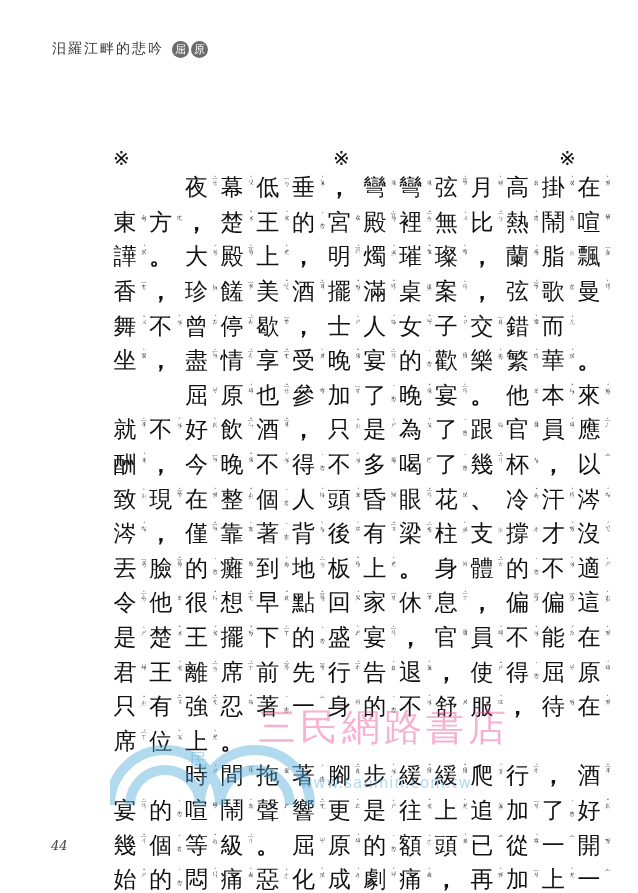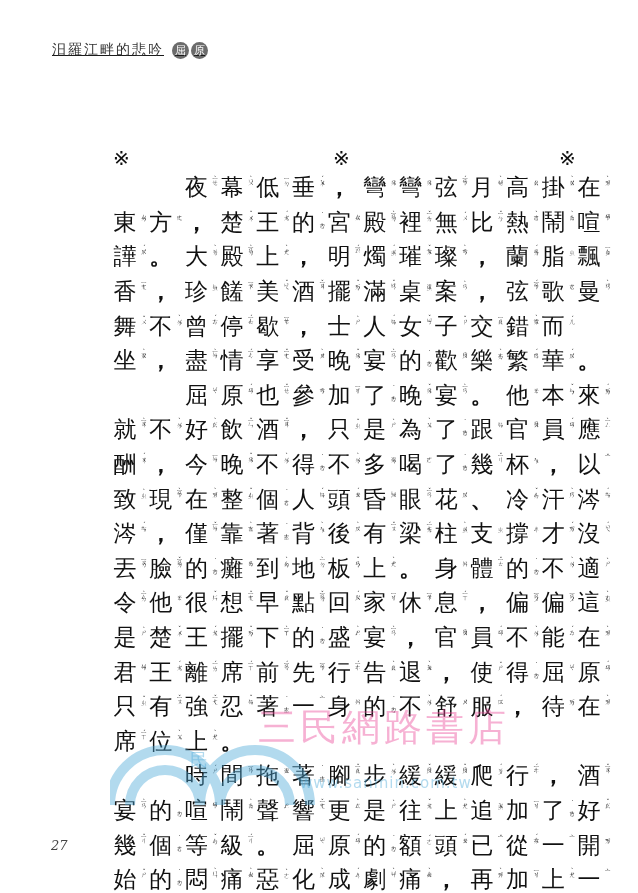--- a/index.html
+++ b/index.html
@@ -1,17 +1,17 @@
 <!DOCTYPE html>
 <html><head>
 <meta charset="utf-8">
 <style>
   html, body { margin: 0; padding: 0; background: #ffffff; }
   body { width: 638px; height: 893px; position: relative; overflow: hidden; font-family: "DejaVu Serif", serif; color: #1a1a1a; }
-  .running-head { position: absolute; left: 52px; top: 39px; height: 20px; display: flex; align-items: flex-end; text-decoration: underline; }
+  .running-head { position: absolute; left: 52px; top: 39px; height: 20px; display: flex; align-items: center; }
   .running-head .title { font-family: "DejaVu Serif", serif; font-size: 14px; letter-spacing: 2px; color: #333; }
   .badge { display: inline-flex; width: 17px; height: 17px; border-radius: 50%; background: #6b6b6b; color: #fff; font-size: 11px; align-items: center; justify-content: center; margin-left: 2px; }
   .badges { display: flex; margin-left: 6px; }
   .stars { position: absolute; top: 147px; left: 113px; width: 465px; height: 22px; }
   .star { position: absolute; top: 0; font-size: 20px; line-height: 22px; color: #111; font-family: "DejaVu Sans", sans-serif; }
   .body-text { position: absolute; left: 113px; top: 170px; width: 465px; }
   .line { position: relative; height: 34.6px; display: flex; align-items: center; }
   .cell { position: relative; width: 35.7px; height: 30px; flex: 0 0 35.7px; }
   .cell .han { position: absolute; left: 0; top: 3px; font-size: 23px; line-height: 24px; width: 24px; text-align: center; color: #111; font-family: "DejaVu Serif", serif; }
   .cell .zy { position: absolute; left: 25px; top: 4px; width: 9px; font-size: 6.5px; line-height: 7px; color: #222; writing-mode: vertical-rl; text-orientation: upright; font-family: "DejaVu Sans", sans-serif; letter-spacing: -0.5px; }
@@ -1178,13 +1178,13 @@
     <path d="M 90 105 A 55 55 0 0 1 200 105"></path>
     <path d="M 110 105 A 35 35 0 0 1 180 105"></path>
   </g>
 </svg>
 <div class="watermark">
   <span class="wm-min">民</span>
   <span class="wm-text">三民網路書店</span>
   <span class="wm-url">www.sanmin.com.tw</span>
 </div>
 
-<div class="page-number">27</div>
+<div class="page-number">44</div>
 
 </body></html>

